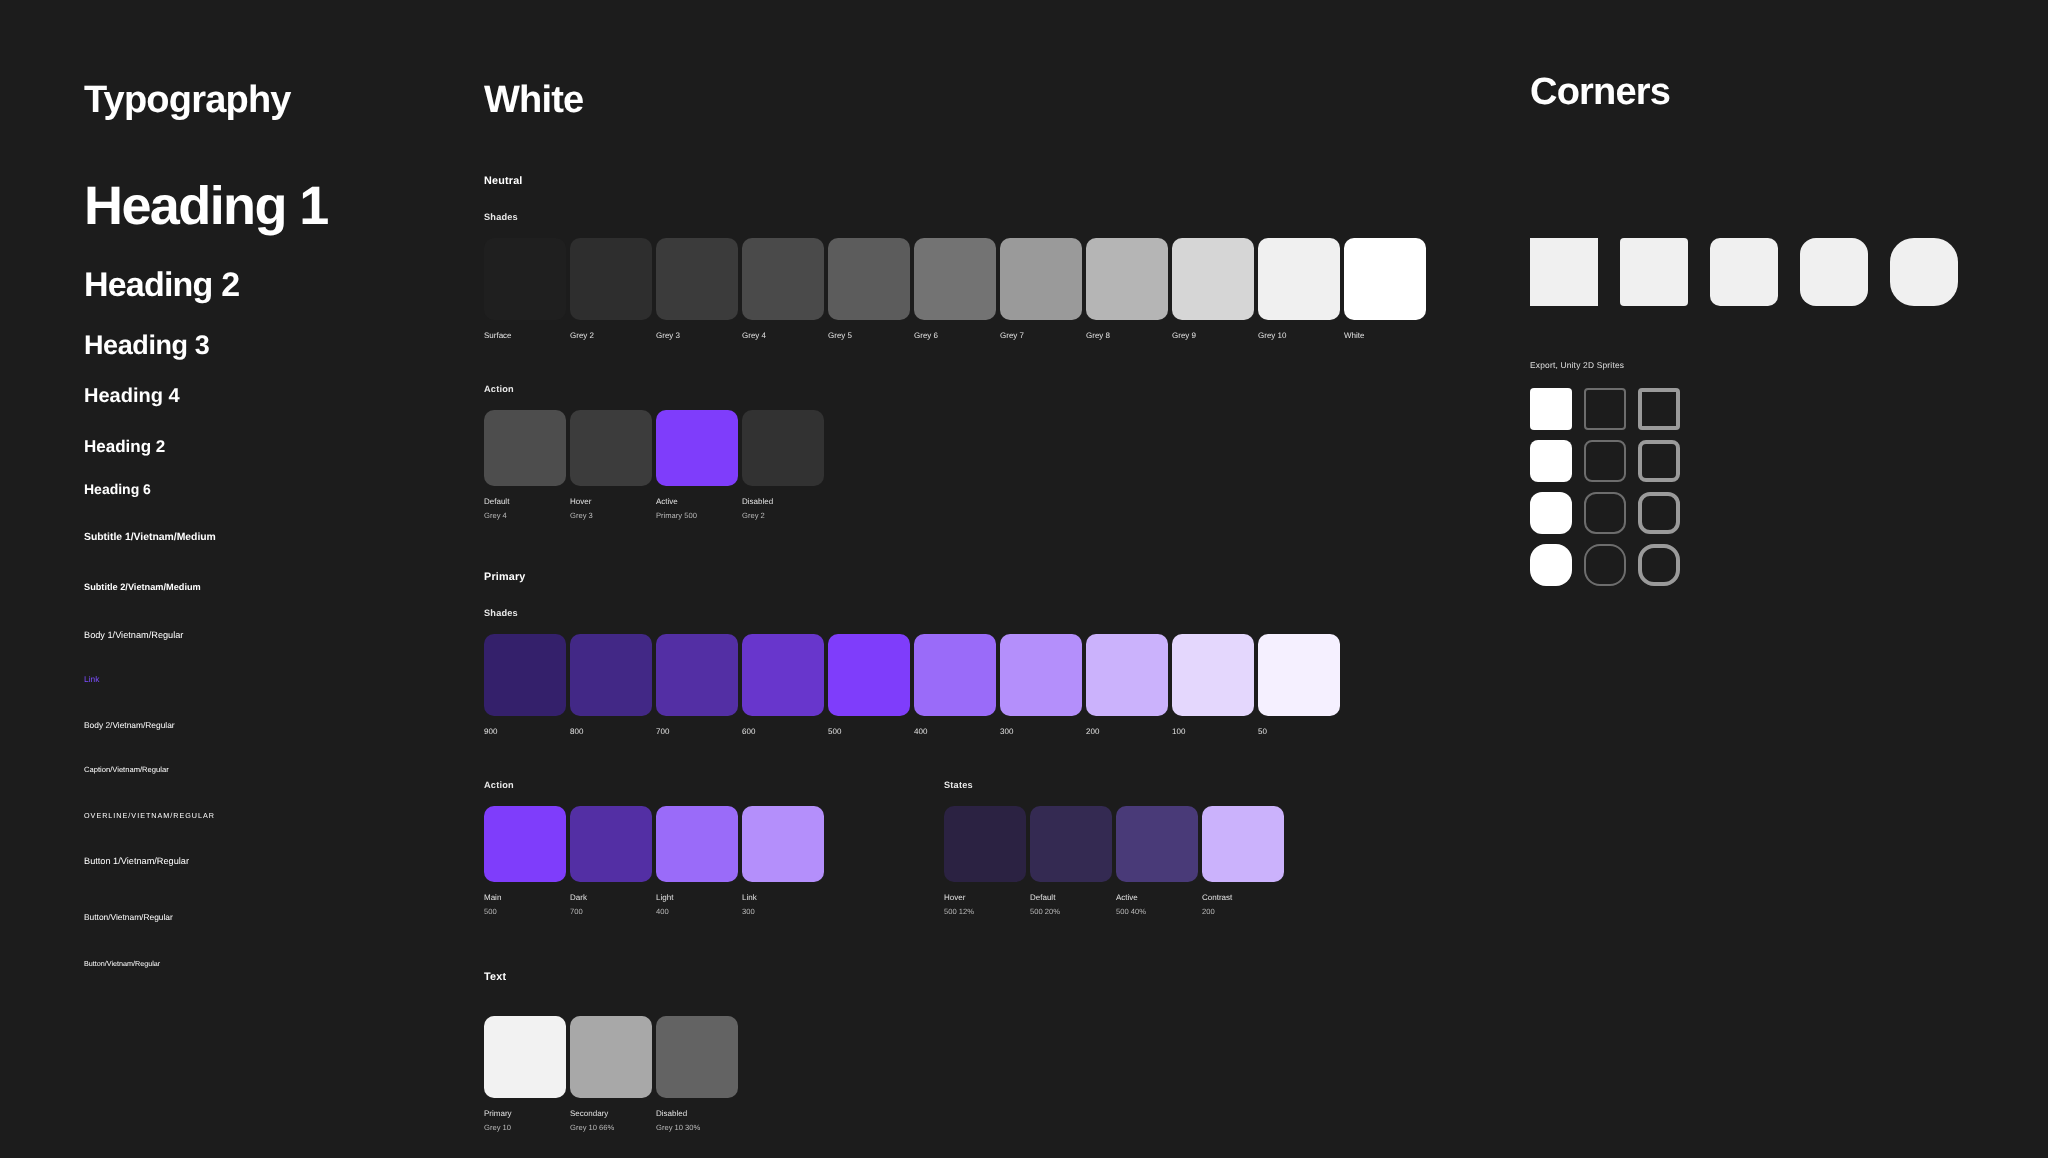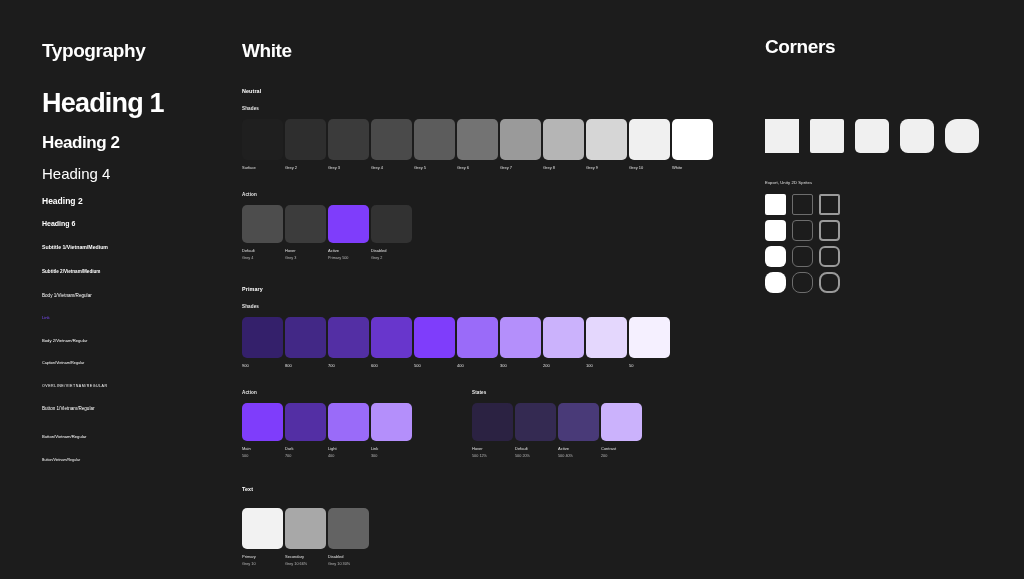--- a/index.html
+++ b/index.html
@@ -30,21 +30,21 @@
   }
 
   
   #typography-col { position: absolute; left: 42px; top: 88px; width: 180px; }
 
   .type-row { display: block; color: #ffffff; white-space: nowrap; }
 
   .t-h1 { font-size: 27px; font-weight: bold; letter-spacing: -0.8px; margin-bottom: 14px; }
   .t-h2 { font-size: 17px; font-weight: bold; letter-spacing: -0.4px; margin-bottom: 12px; }
   .t-h3 { font-size: 13.5px; font-weight: bold; letter-spacing: -0.2px; margin-bottom: 13px; }
-  .t-h4 { font-size: 15px; font-weight: normal; margin-bottom: 14px; }
+  .t-h4 { font-size: 10px; font-weight: bold; margin-bottom: 14px; }
   .t-h5 { font-size: 8.5px; font-weight: bold; margin-bottom: 14px; }
   .t-h6 { font-size: 7px; font-weight: bold; margin-bottom: 17px; }
   .t-sub1 { font-size: 5.2px; font-weight: bold; margin-bottom: 19px; }
   .t-sub2 { font-size: 4.6px; font-weight: bold; margin-bottom: 19px; }
   .t-body1 { font-size: 4.6px; font-weight: normal; margin-bottom: 17px; }
   .t-link { font-size: 4.2px; font-weight: normal; color: #7c4dff; margin-bottom: 18px; }
   .t-body2 { font-size: 4.2px; font-weight: normal; margin-bottom: 18px; }
   .t-caption { font-size: 3.8px; font-weight: normal; margin-bottom: 19px; }
   .t-overline { font-size: 3.6px; font-weight: normal; letter-spacing: 0.5px; margin-bottom: 18px; }
   .t-btn1 { font-size: 4.6px; font-weight: normal; margin-bottom: 23px; }
@@ -118,20 +118,21 @@
 </head>
 <body>
 
 <div class="canvas">
 
   <div class="section-title" style="left:42px; top:40px;">Typography</div>
 
   <div id="typography-col">
       <div class="type-row t-h1">Heading 1</div>
       <div class="type-row t-h2">Heading 2</div>
+      <div class="type-row t-h3">Heading 3</div>
       <div class="type-row t-h4">Heading 4</div>
       <div class="type-row t-h5">Heading 2</div>
       <div class="type-row t-h6">Heading 6</div>
       <div class="type-row t-sub1">Subtitle 1/Vietnam/Medium</div>
       <div class="type-row t-sub2">Subtitle 2/Vietnam/Medium</div>
       <div class="type-row t-body1">Body 1/Vietnam/Regular</div>
       <div class="type-row t-link">Link</div>
       <div class="type-row t-body2">Body 2/Vietnam/Regular</div>
       <div class="type-row t-caption">Caption/Vietnam/Regular</div>
       <div class="type-row t-overline">OVERLINE/VIETNAM/REGULAR</div>

